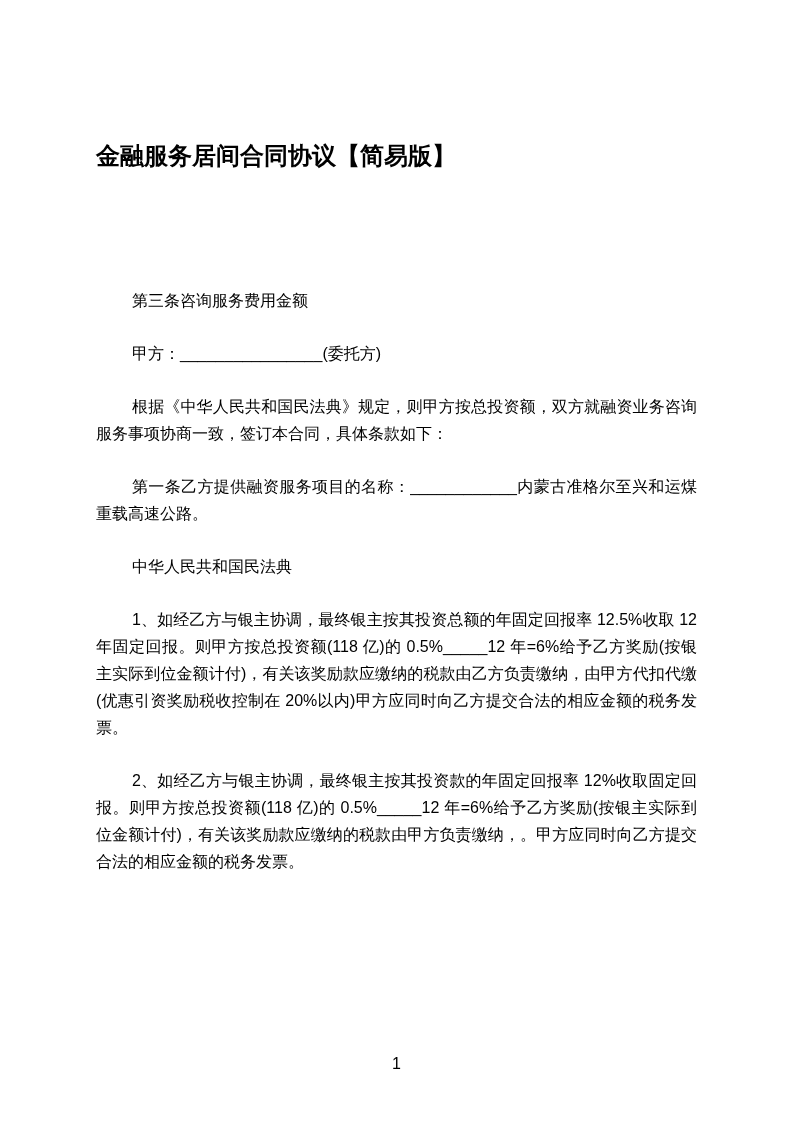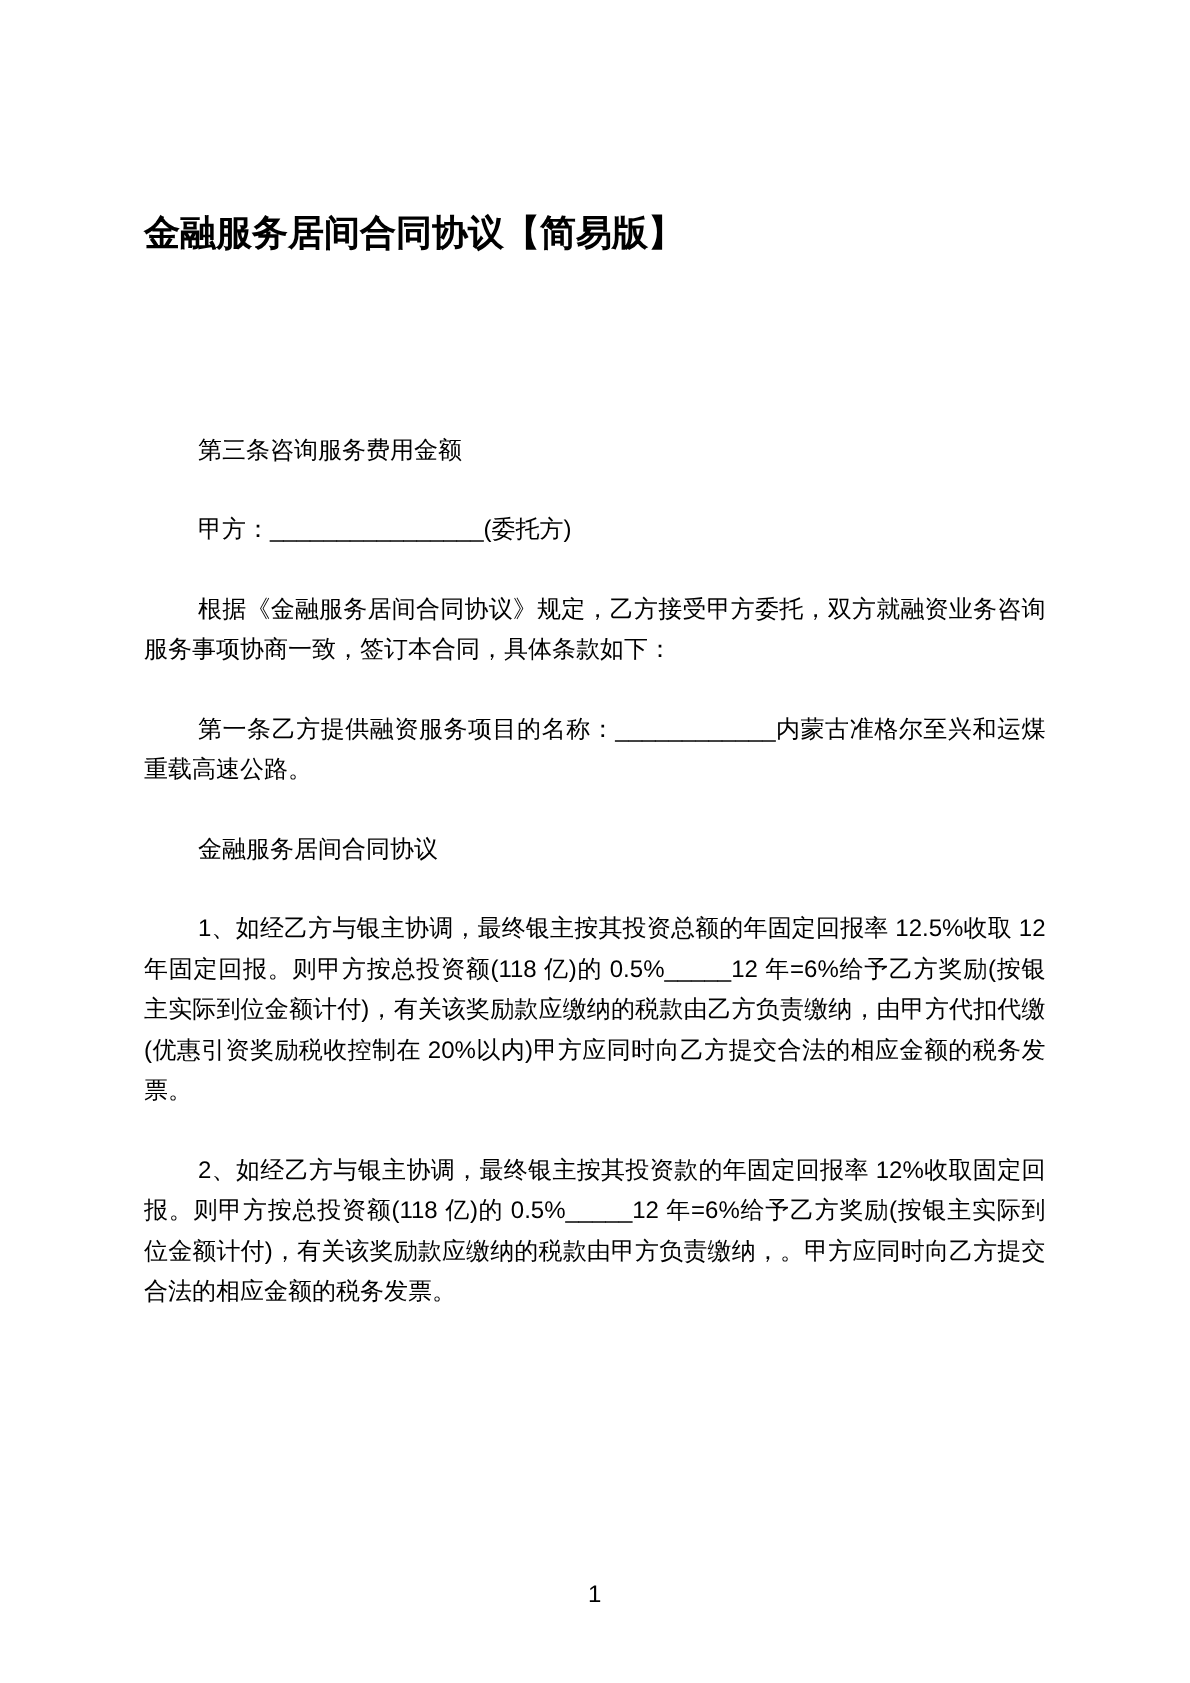--- a/index.html
+++ b/index.html
@@ -62,26 +62,26 @@
 
   <h1 class="doc-title">金融服务居间合同协议【简易版】</h1>
 
   <div class="content">
 
     <p class="para">第三条咨询服务费用金额</p>
 
     <p class="para">甲方：________________(委托方)</p>
 
 
-    <p class="para">根据《金融服务居间合同协议》规定，乙方接受甲方委托，双方就融资业务咨询服务事项协商一致，签订本合同，具体条款如下：</p>
+    <p class="para">根据《中华人民共和国民法典》规定，则甲方按总投资额，双方就融资业务咨询服务事项协商一致，签订本合同，具体条款如下：</p>
 
     <p class="para">第一条乙方提供融资服务项目的名称：____________内蒙古准格尔至兴和运煤重载高速公路。</p>
 
 
-    <p class="para">金融服务居间合同协议</p>
+    <p class="para">中华人民共和国民法典</p>
 
     <p class="para">1、如经乙方与银主协调，最终银主按其投资总额的年固定回报率 12.5%收取 12 年固定回报。则甲方按总投资额(118 亿)的 0.5%_____12 年=6%给予乙方奖励(按银主实际到位金额计付)，有关该奖励款应缴纳的税款由乙方负责缴纳，由甲方代扣代缴(优惠引资奖励税收控制在 20%以内)甲方应同时向乙方提交合法的相应金额的税务发票。</p>
 
     <p class="para">2、如经乙方与银主协调，最终银主按其投资款的年固定回报率 12%收取固定回报。则甲方按总投资额(118 亿)的 0.5%_____12 年=6%给予乙方奖励(按银主实际到位金额计付)，有关该奖励款应缴纳的税款由甲方负责缴纳，。甲方应同时向乙方提交合法的相应金额的税务发票。</p>
 
   </div>
 
   <div class="page-number">1</div>
 
 </div>

